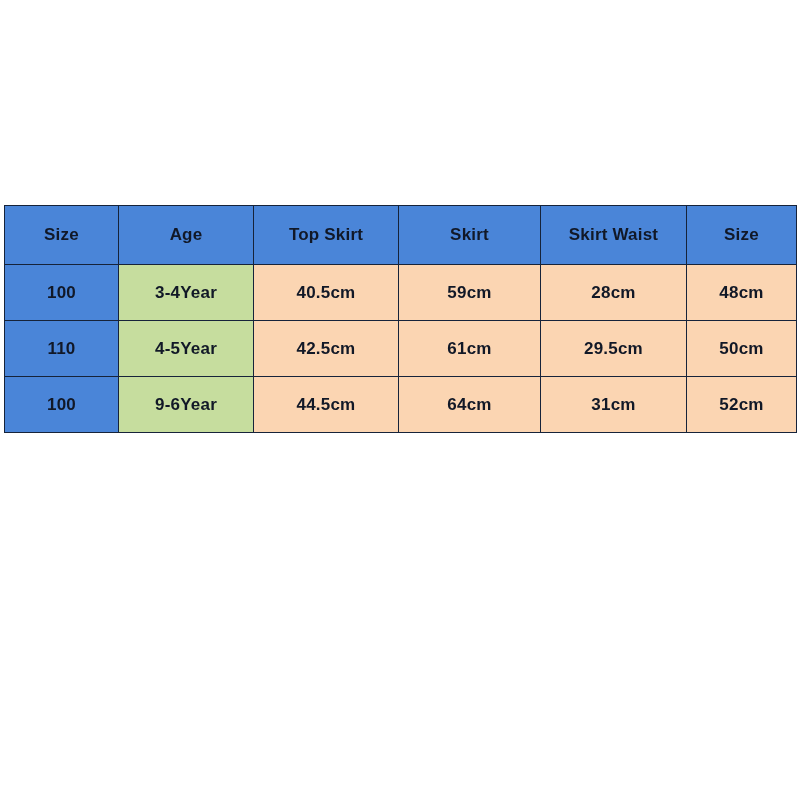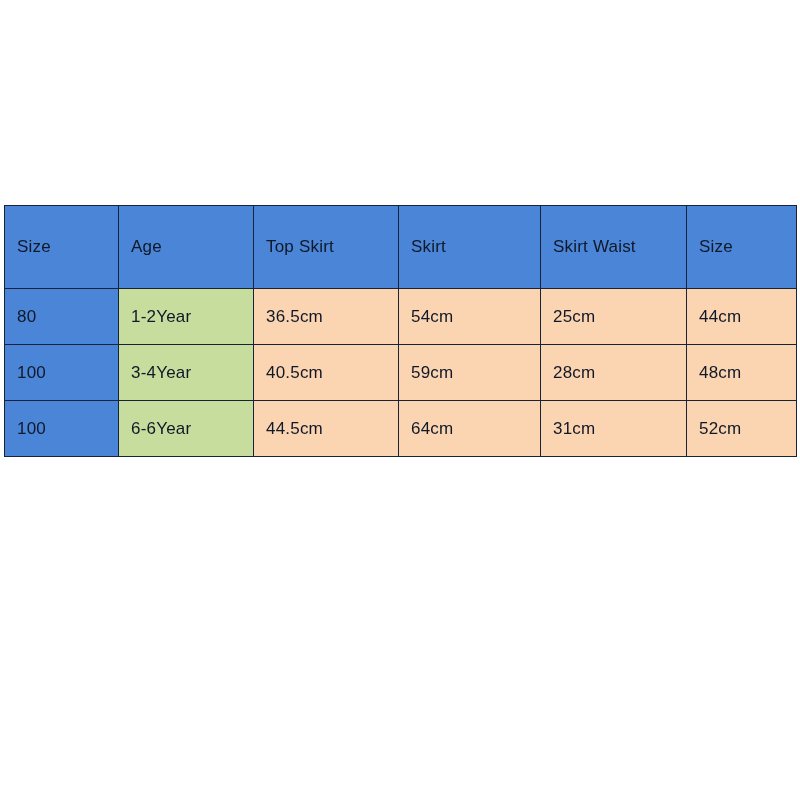--- a/index.html
+++ b/index.html
@@ -24,25 +24,25 @@
 
   table.size-chart {
     border-collapse: collapse;
     table-layout: fixed;
     width: 792px;
   }
 
   table.size-chart td,
   table.size-chart th {
     border: 1.5px solid #16233a;
-    text-align: left;
+    text-align: center;
     vertical-align: middle;
-    font-weight: normal;
+    font-weight: bold;
     color: #111827;
-    padding: 12px;
+    padding: 0;
     letter-spacing: 0.2px;
   }
 
   
   col.c-size  { width: 114px; }
   col.c-age   { width: 135px; }
   col.c-top   { width: 145px; }
   col.c-bust  { width: 142px; }
   col.c-skirt { width: 146px; }
   col.c-waist { width: 110px; }
@@ -86,38 +86,38 @@
         <th>Size</th>
         <th>Age</th>
         <th>Top Skirt</th>
         <th>Skirt</th>
         <th>Skirt Waist</th>
         <th>Size</th>
       </tr>
     </thead>
     <tbody>
       <tr>
-        <td class="col-size">80</td>
-        <td class="col-age">1-2Year</td>
-        <td class="col-meas">36.5cm</td>
-        <td class="col-meas">54cm</td>
-        <td class="col-meas">25cm</td>
-        <td class="col-meas">44cm</td>
-      </tr>
-      <tr>
         <td class="col-size">100</td>
         <td class="col-age">3-4Year</td>
         <td class="col-meas">40.5cm</td>
         <td class="col-meas">59cm</td>
         <td class="col-meas">28cm</td>
         <td class="col-meas">48cm</td>
       </tr>
       <tr>
+        <td class="col-size">110</td>
+        <td class="col-age">4-5Year</td>
+        <td class="col-meas">42.5cm</td>
+        <td class="col-meas">61cm</td>
+        <td class="col-meas">29.5cm</td>
+        <td class="col-meas">50cm</td>
+      </tr>
+      <tr>
         <td class="col-size">100</td>
-        <td class="col-age">6-6Year</td>
+        <td class="col-age">9-6Year</td>
         <td class="col-meas">44.5cm</td>
         <td class="col-meas">64cm</td>
         <td class="col-meas">31cm</td>
         <td class="col-meas">52cm</td>
       </tr>
     </tbody>
   </table>
 </div>
 
 </body></html>

